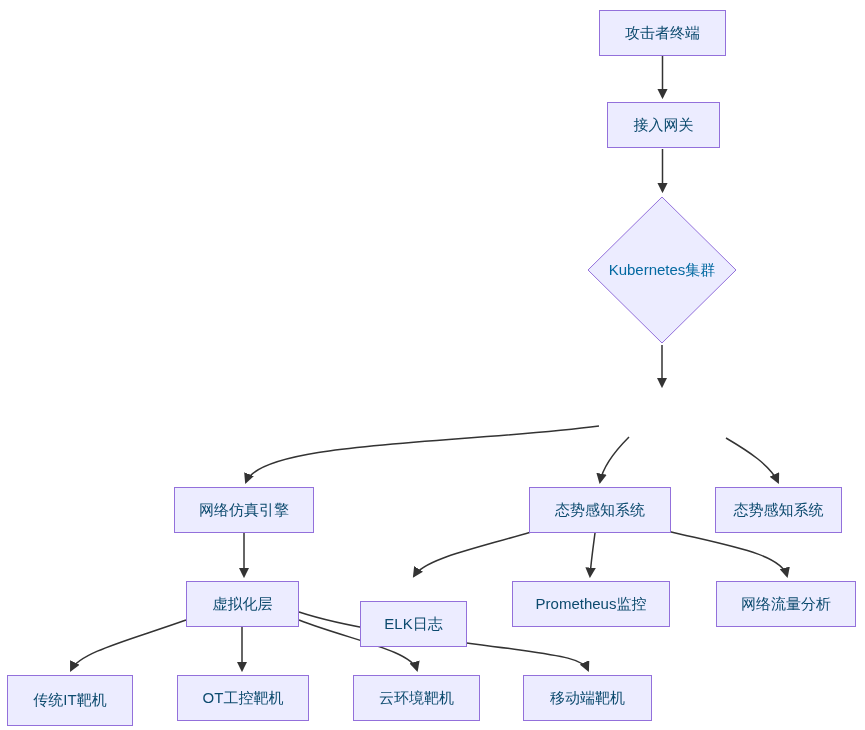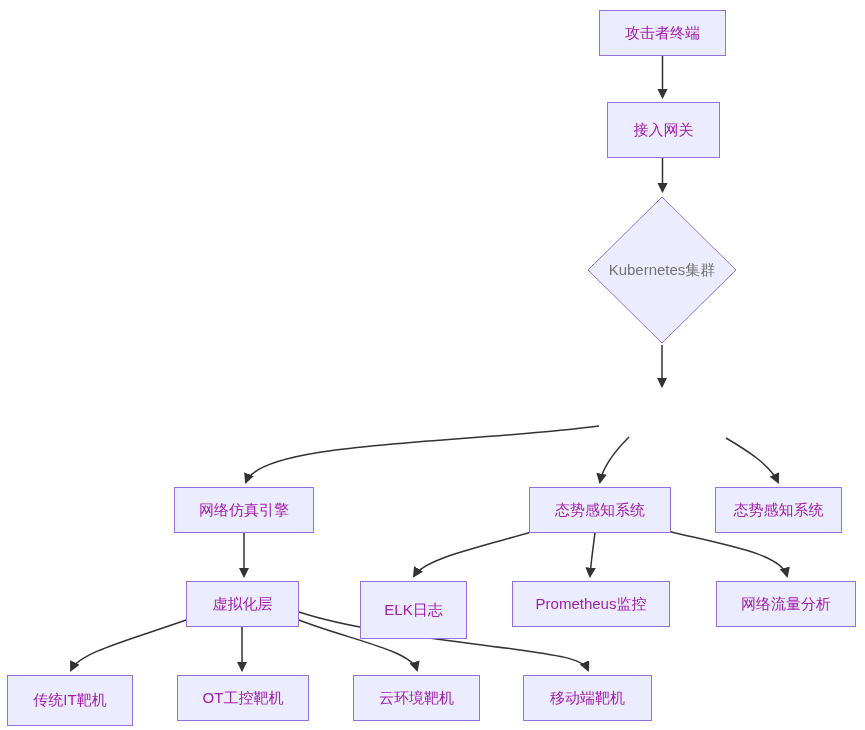--- a/index.html
+++ b/index.html
@@ -19,21 +19,21 @@
   .edge-layer path.edge {
     fill: none;
     stroke: #333333;
     stroke-width: 1.5px;
   }
   .node {
     position: absolute;
     box-sizing: border-box;
     background: #ECECFF;
     border: 1px solid #9370DB;
-    color: #a21caf;
+    color: #0c4a6e;
     font-size: 15px;
     display: flex;
     align-items: center;
     justify-content: center;
     text-align: center;
     white-space: nowrap;
   }
   .diamond {
     position: absolute;
     display: flex;
@@ -41,21 +41,21 @@
     justify-content: center;
   }
   .diamond svg { position: absolute; left: 0; top: 0; }
   .diamond polygon {
     fill: #ECECFF;
     stroke: #9370DB;
     stroke-width: 1px;
   }
   .diamond-label {
     position: relative;
-    color: #737373;
+    color: #0369a1;
     font-size: 15px;
     white-space: nowrap;
   }
 </style>
 </head>
 <body>
 
 <div class="canvas">
 
   <svg class="edge-layer" width="865" height="730" viewBox="0 0 865 730" xmlns="http://www.w3.org/2000/svg">
@@ -75,39 +75,39 @@
     <path class="edge" d="M667,531 C730,546 781,554 787,576" marker-end="url(#arrow)"></path>
     <path class="edge" d="M244,533 L244,576" marker-end="url(#arrow)"></path>
     <path class="edge" d="M186,620 C130,640 80,652 71,670" marker-end="url(#arrow)"></path>
     <path class="edge" d="M242,627 L242,670" marker-end="url(#arrow)"></path>
     <path class="edge" d="M299,620 C350,640 411,650 417,670" marker-end="url(#arrow)"></path>
     <path class="edge" d="M299,612 C360,632 450,640 520,650 C562,656 583,659 588,670" marker-end="url(#arrow)"></path>
   </svg>
 
   <div class="node" style="left:599px; top:10px; width:127px; height:46px">攻击者终端</div>
 
-  <div class="node" style="left:607px; top:102px; width:113px; height:56px">接入网关</div>
+  <div class="node" style="left:607px; top:102px; width:113px; height:46px">接入网关</div>
 
   <div class="diamond" style="left:587px; top:196px; width:150px; height:148px">
     <svg width="150" height="148" viewBox="0 0 150 148">
       <polygon points="75,1 149,74 75,147 1,74"></polygon>
     </svg>
     <span class="diamond-label">Kubernetes集群</span>
   </div>
 
 
   <div class="node" style="left:174px; top:487px; width:140px; height:46px">网络仿真引擎</div>
 
   <div class="node" style="left:529px; top:487px; width:142px; height:46px">态势感知系统</div>
 
   <div class="node" style="left:715px; top:487px; width:127px; height:46px">态势感知系统</div>
 
   <div class="node" style="left:186px; top:581px; width:113px; height:46px">虚拟化层</div>
 
-  <div class="node" style="left:360px; top:581px; width:107px; height:58px">ELK日志</div>
+  <div class="node" style="left:360px; top:601px; width:107px; height:46px">ELK日志</div>
 
   <div class="node" style="left:512px; top:581px; width:158px; height:46px">Prometheus监控</div>
 
   <div class="node" style="left:716px; top:581px; width:140px; height:46px">网络流量分析</div>
 
   <div class="node" style="left:7px; top:675px; width:126px; height:51px">传统IT靶机</div>
 
   <div class="node" style="left:177px; top:675px; width:132px; height:46px">OT工控靶机</div>
 
   <div class="node" style="left:353px; top:675px; width:127px; height:46px">云环境靶机</div>

